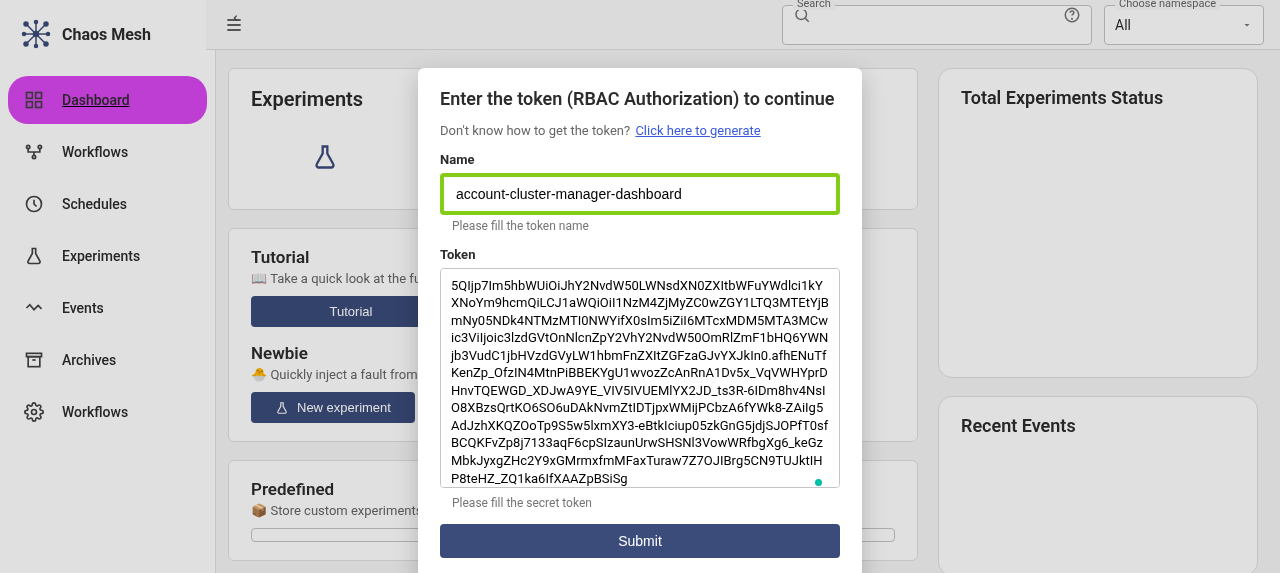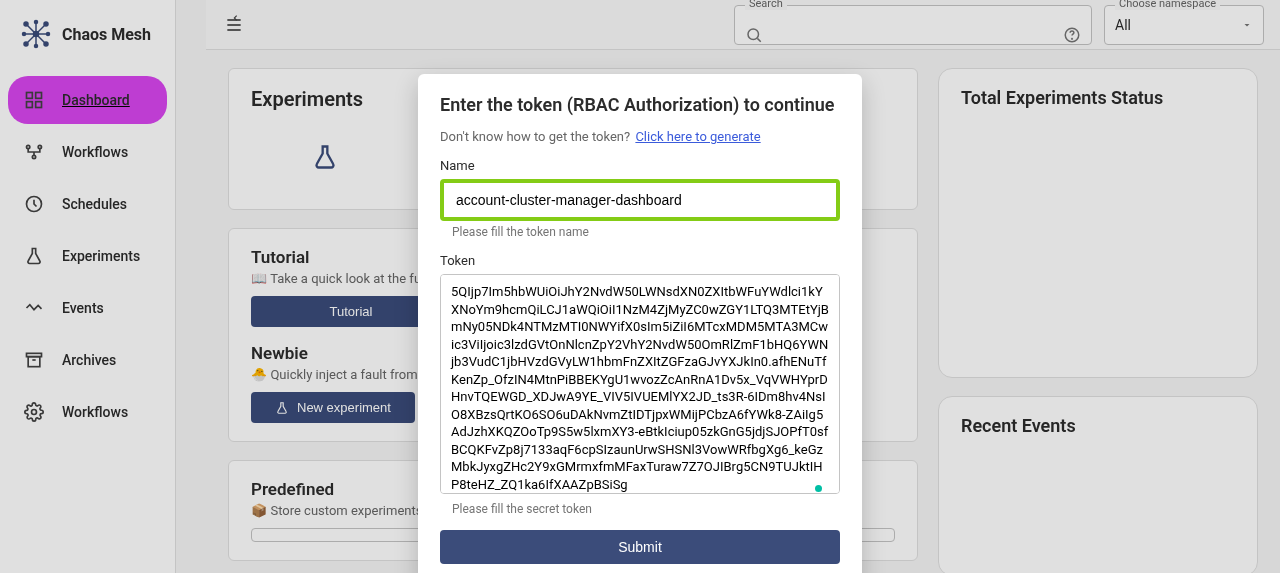--- a/index.html
+++ b/index.html
@@ -1,32 +1,32 @@
 <!DOCTYPE html>
 <html><head>
   <meta charset="utf-8">
   <style>
     * { box-sizing: border-box; margin: 0; padding: 0; }
     body { font-family: -apple-system, BlinkMacSystemFont, "Segoe UI", Roboto, sans-serif; background: #f5f5f5; overflow: hidden; width: 1280px; height: 573px; position: relative; }
     
-    .sidebar { position: absolute; left: 0; top: 0; width: 176px; height: 100%; background: #fff; border-right: 1px solid #e0e0e0; }
+    .sidebar { position: absolute; left: 0; top: 0; width: 216px; height: 100%; background: #fff; border-right: 1px solid #e0e0e0; }
     .logo-area { display: flex; align-items: center; padding: 12px 20px; height: 68px; }
     .logo-icon { width: 32px; height: 32px; margin-right: 10px; }
     .logo-text { font-size: 16px; font-weight: 700; color: #2c2c2c; }
     
     .nav-list { padding: 8px; }
     .nav-item { display: flex; align-items: center; padding: 12px 14px; border-radius: 20px; cursor: pointer; margin-bottom: 4px; }
     .nav-item.active { background: #d946ef; text-decoration: underline; }
     .nav-item .nav-icon { width: 24px; height: 24px; margin-right: 16px; display: flex; align-items: center; justify-content: center; color: #424242; }
     .nav-item .nav-label { font-size: 14px; color: #2c2c2c; font-weight: 500; }
     
     .topbar { position: absolute; left: 206px; top: 0; right: 0; height: 50px; display: flex; align-items: center; padding: 0 16px; border-bottom: 1px solid #e0e0e0; background: #fafafa; }
     .collapse-btn { width: 24px; height: 24px; display: flex; align-items: center; justify-content: center; cursor: pointer; }
     .topbar-spacer { flex: 1; }
-    .search-box { width: 358px; height: 40px; border: 1px solid #c4c4c4; border-radius: 4px; background: #fff; display: flex; align-items: flex-end; padding: 0 10px; position: relative; margin-right: 12px; }
+    .search-box { width: 310px; height: 40px; border: 1px solid #c4c4c4; border-radius: 4px; background: #fff; display: flex; align-items: flex-start; padding: 0 10px; position: relative; margin-right: 12px; }
     .search-box .fieldset-label { position: absolute; top: -9px; left: 10px; background: #fafafa; padding: 0 4px; font-size: 11px; color: #666; }
     .search-box input { flex: 1; border: none; outline: none; font-size: 14px; margin-left: 8px; }
     .help-icon { color: #757575; }
     .namespace-box { width: 160px; height: 40px; border: 1px solid #c4c4c4; border-radius: 4px; background: #fff; display: flex; align-items: center; padding: 0 10px; position: relative; justify-content: space-between; }
     .namespace-box .fieldset-label { position: absolute; top: -9px; left: 10px; background: #fafafa; padding: 0 4px; font-size: 11px; color: #666; }
     .namespace-box .ns-value { font-size: 14px; color: #2c2c2c; }
     
     .main { position: absolute; left: 206px; top: 50px; right: 0; bottom: 0; padding: 18px 22px; overflow: hidden; }
     .main-grid { display: flex; gap: 20px; }
     .main-col { flex: 1; }
@@ -38,26 +38,26 @@
     .card-desc { font-size: 13px; color: #666; margin-bottom: 10px; display: flex; align-items: center; }
     .action-btn { background: #3b4c7a; color: #fff; border: none; border-radius: 4px; padding: 8px 24px; font-size: 13px; cursor: pointer; display: inline-flex; align-items: center; gap: 8px; font-weight: 500; }
     
     .exp-icons { display: flex; gap: 140px; padding: 20px 60px; }
     .exp-icon { color: #3b4c7a; }
     
     .side-card { background: #fff; border: 1px solid #e0e0e0; border-radius: 14px; padding: 18px 22px; margin-bottom: 18px; min-height: 180px; }
     .side-card-title { font-size: 18px; font-weight: 600; color: #2c2c2c; }
     
     
-    .overlay { position: absolute; inset: 0; background: rgba(0,0,0,0.12); display: flex; align-items: flex-start; justify-content: center; padding-top: 74px; }
+    .overlay { position: absolute; inset: 0; background: rgba(0,0,0,0.12); display: flex; align-items: center; justify-content: center; padding-top: 74px; }
     .modal { width: 444px; background: #fff; border-radius: 6px; box-shadow: 0 8px 24px rgba(0,0,0,0.2); padding: 20px 22px 22px; }
     .modal-title { font-size: 18px; font-weight: 600; color: #2c2c2c; margin-bottom: 14px; }
     .modal-help { font-size: 13px; color: #666; margin-bottom: 14px; }
     .modal-help a { color: #3b5bdb; margin-left: 2px; }
-    .modal-label { font-size: 13px; font-weight: 400; color: #2c2c2c; margin-bottom: 6px; display: block; }
+    .modal-label { font-size: 13px; font-weight: 700; color: #2c2c2c; margin-bottom: 6px; display: block; }
     .text-input { width: 100%; border: 4px solid #84cc16; border-radius: 4px; padding: 9px 12px; font-size: 14px; outline: none; margin-bottom: 4px; }
     .field-help { font-size: 12px; color: #757575; margin-bottom: 14px; margin-left: 12px; }
     .token-area { width: 100%; border: 1px solid #c4c4c4; border-radius: 4px; padding: 8px 10px; font-size: 13px; font-family: inherit; outline: none; resize: none; height: 220px; line-height: 1.35; overflow-y: scroll; margin-bottom: 4px; word-break: break-all; position: relative; }
     .submit-btn { width: 100%; background: #3b4c7a; color: #fff; border: none; border-radius: 4px; padding: 9px; font-size: 14px; cursor: pointer; font-weight: 500; }
     .token-area-wrapper { position: relative; }
     .teal-dot { position: absolute; right: 18px; bottom: 10px; width: 7px; height: 7px; background: #00bfa5; border-radius: 50%; }
     
     .predef-outline { border: 1px solid #c4c4c4; border-radius: 4px; height: 14px; margin-top: 6px; }
   </style>
 </head>

